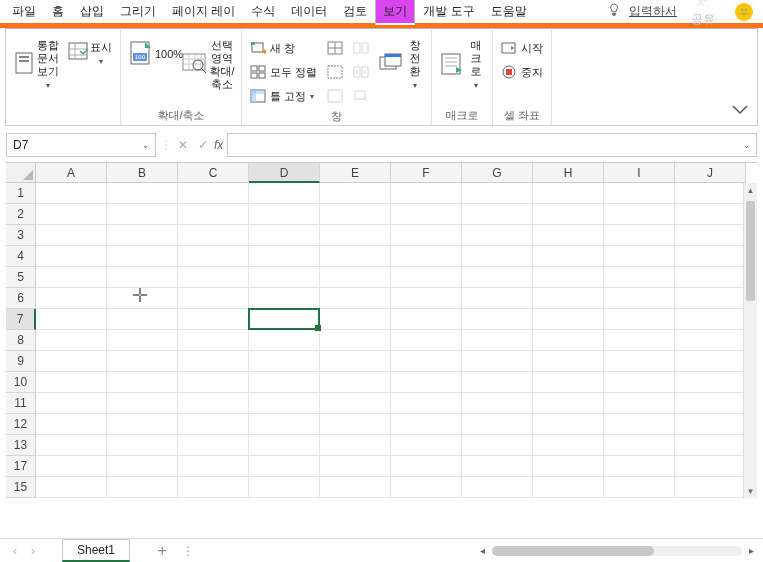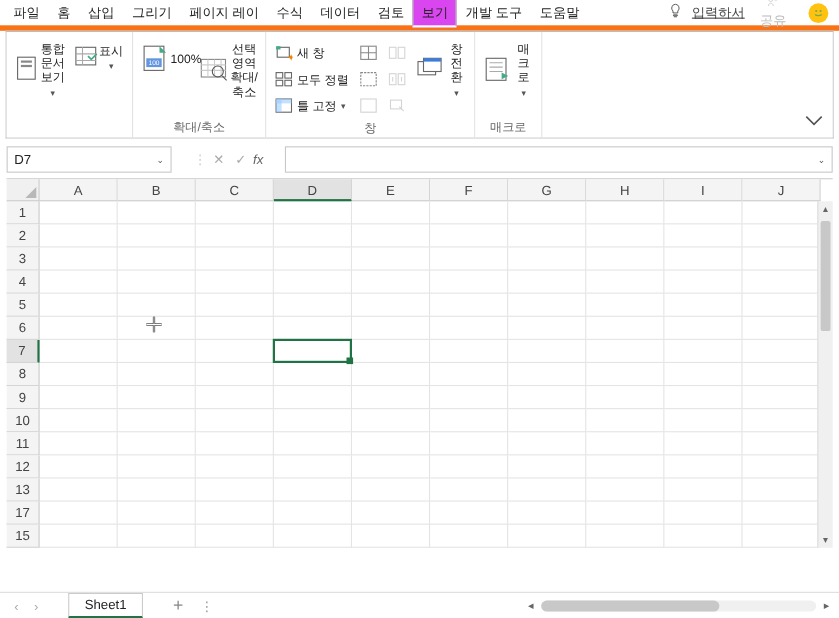--- a/index.html
+++ b/index.html
@@ -24,21 +24,21 @@
 .big-btn { display: flex; align-items: center; width: 52px; padding: 2px; cursor: pointer; text-align: center; }
 .big-btn .icon { height: 32px; display: flex; align-items: center; justify-content: center; }
 .big-btn .label { font-size: 11px; line-height: 13px; margin-top: 2px; }
 .chev { font-size: 8px; color: #555; }
 .small-col { display: flex; flex-direction: column; gap: 2px; padding-top: 2px; }
 .small-btn { display: flex; align-items: center; gap: 4px; padding: 2px 4px; font-size: 11px; cursor: pointer; height: 22px; }
 .small-btn .sicon { width: 16px; height: 16px; display: flex; align-items: center; justify-content: center; }
 .collapse-btn { position: absolute; right: 8px; bottom: 6px; cursor: pointer; font-size: 14px; color: #555; }
 
 
-.formula-row { display: flex; align-items: center; height: 26px; margin: 6px 6px 0; gap: 20px; }
+.formula-row { display: flex; align-items: center; height: 26px; margin: 6px 6px 0; gap: 4px; }
 .name-box { width: 150px; height: 24px; border: 1px solid #c8c8c8; display: flex; align-items: center; padding: 0 6px; font-size: 12px; justify-content: space-between; }
 .fx-btns { display: flex; align-items: center; gap: 2px; color: #aaa; font-size: 12px; }
 .fx-btn { width: 18px; text-align: center; cursor: pointer; }
 .fx-label { font-style: italic; color: #666; cursor: pointer; }
 .formula-input { flex: 1; height: 24px; border: 1px solid #c8c8c8; padding: 0 6px; display: flex; align-items: center; justify-content: space-between; }
 .formula-input input { border: none; outline: none; width: 100%; font-size: 12px; }
 
 
 .grid-wrap { position: relative; margin: 4px 6px 0; border-top: 1px solid #ccc; }
 .grid { display: grid; grid-template-columns: 30px repeat(10, 71px); }
@@ -278,20 +278,45 @@
               <path d="M7 7h12M7 11h12M7 15h12" stroke="#aaa"></path>
               <path d="M18 16l6 3-6 3z" fill="#4a8"></path>
             </svg>
         </div>
         <div class="label"><span>매크로</span><br><span class="chev">▾</span></div>
       </div>
     </div>
     <div class="group-label">매크로</div>
   </div>
 
+  <div class="ribbon-group">
+    <div class="group-content">
+      <div class="small-col">
+        <div class="small-btn">
+          <span class="sicon">
+              <svg width="16" height="16">
+                <rect x="1" y="3" width="13" height="10" fill="none" stroke="#666"></rect>
+                <path d="M10 6l4 2-4 2z" fill="#4a8"></path>
+              </svg>
+            </span>
+          <span>시작</span>
+        </div>
+        <div class="small-btn">
+          <span class="sicon">
+              <svg width="16" height="16">
+                <circle cx="8" cy="8" r="6" fill="none" stroke="#666"></circle>
+                <rect x="5" y="5" width="6" height="6" fill="#d44"></rect>
+              </svg>
+            </span>
+          <span>중지</span>
+        </div>
+      </div>
+    </div>
+    <div class="group-label">셀 좌표</div>
+  </div>
 
   <div class="collapse-btn">
     <svg width="18" height="12" viewBox="0 0 18 12">
         <path d="M2 2l7 7 7-7" fill="none" stroke="#555" stroke-width="1.5"></path>
       </svg>
   </div>
 </div>
 
 <div class="formula-row">
   <div class="name-box">

